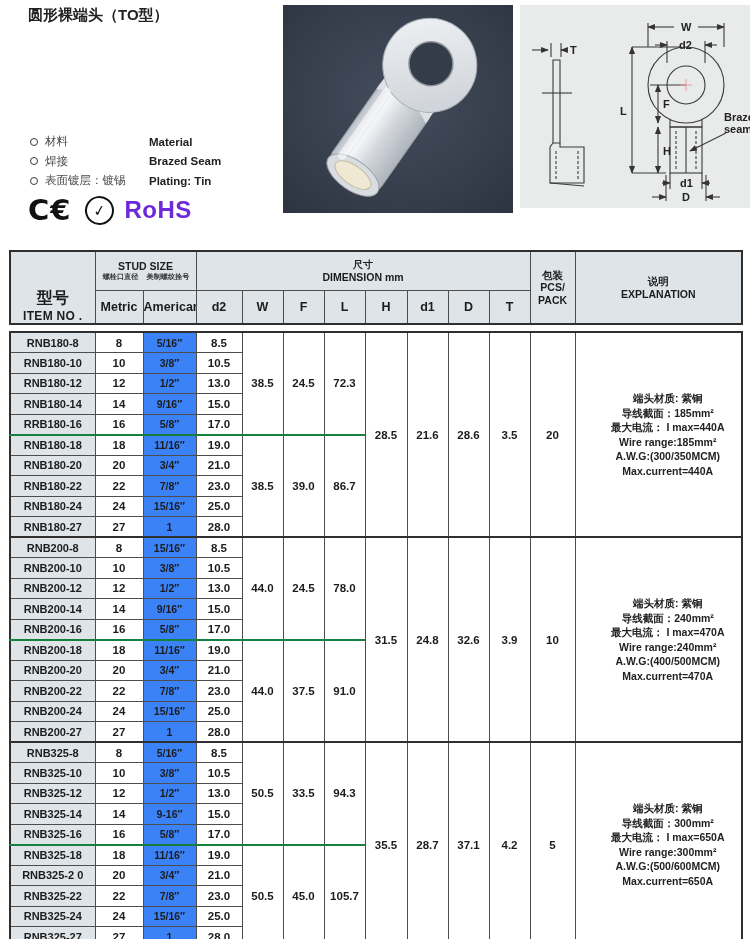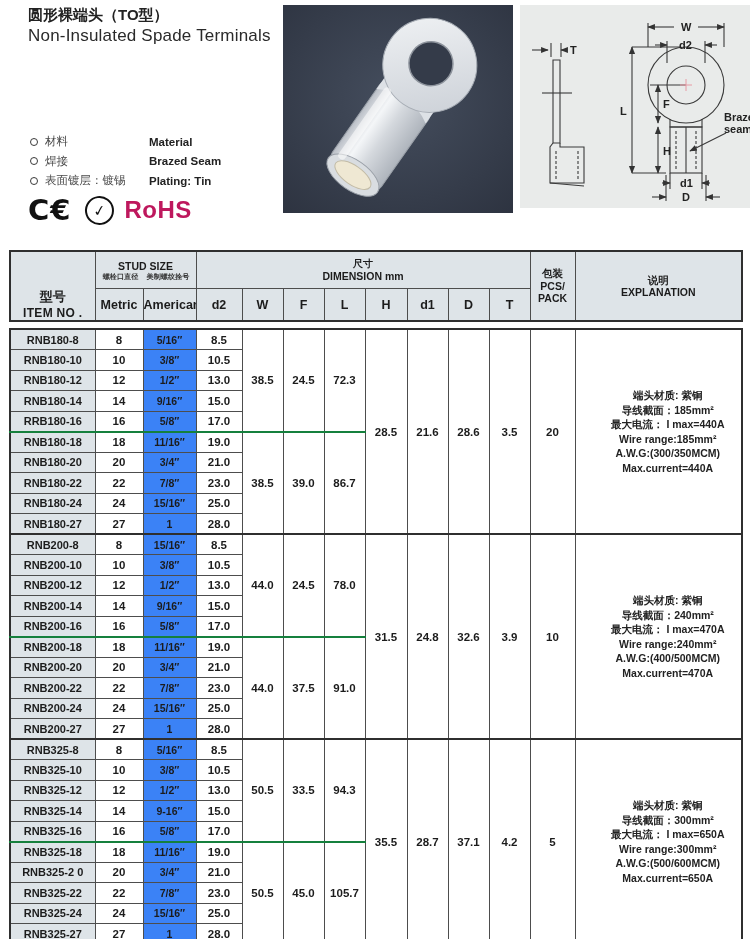--- a/index.html
+++ b/index.html
@@ -18,34 +18,34 @@
   .bullet{width:6px;height:6px;border:1.6px solid #3a3a3a;border-radius:50%;
     display:inline-block;margin-right:7px;flex:0 0 auto;}
   .mat-zh{width:104px;color:#4a4a4a;}
   .mat-en{font-weight:bold;color:#222;}
   .certs{position:absolute;left:10px;top:193px;display:flex;align-items:center;}
   .ce-mark{font-size:29px;font-weight:bold;color:#111;letter-spacing:1px;
     font-family:"DejaVu Sans",sans-serif;}
   .rohs-circle{width:25px;height:25px;border:2.5px solid #111;border-radius:50%;
     margin-left:14px;display:flex;align-items:center;justify-content:center;
     font-size:15px;font-weight:bold;color:#111;transform:rotate(-8deg);}
-  .rohs-label{font-size:24px;font-weight:bold;color:#be185d;margin-left:10px;
+  .rohs-label{font-size:24px;font-weight:bold;color:#6d28d9;margin-left:10px;
     letter-spacing:.5px;}
   .photo-box{position:absolute;left:265px;top:5px;width:230px;height:208px;overflow:hidden;}
   .diagram-box{position:absolute;left:502px;top:5px;width:246px;height:203px;
     background:#e9ebea;}
   
   .table-wrap{position:absolute;left:9px;top:250px;width:734px;}
   table.spec{border-collapse:collapse;table-layout:fixed;width:732px;
     border:2px solid #2f2f2f;}
   table.spec th,table.spec td{border:1px solid #4d4d4d;padding:0;text-align:center;
     vertical-align:middle;overflow:hidden;}
   table.spec th{background:#dee4e8;}
   .hdr-gap{height:6px;}
-  .h-item-zh{font-size:13px;font-weight:bold;margin-top:36px;}
+  .h-item-zh{font-size:16px;font-weight:bold;margin-top:36px;}
   .h-item-en{font-size:12px;font-weight:bold;letter-spacing:.3px;}
   .h-stud-title{font-size:10.5px;font-weight:bold;line-height:12px;}
   .h-stud-zh{font-size:7.5px;color:#333;display:flex;justify-content:space-around;
     line-height:9px;transform:scale(.95);}
   .h-dim-zh{font-size:10px;font-weight:bold;line-height:12px;}
   .h-dim-en{font-size:10.5px;font-weight:bold;line-height:12px;}
   .h-small{font-size:10.5px;font-weight:bold;line-height:12.5px;}
   .h2-cell{font-size:12.5px;font-weight:bold;height:27px;}
   td.c-item{background:#dee4e8;font-weight:bold;font-size:11px;}
   td.c-num{font-weight:bold;font-size:11.5px;background:#fff;}
@@ -57,21 +57,20 @@
   tr.group-top td{border-top:2px solid #15803d;}
   tbody.section{border-top:2px solid #2f2f2f;}
 </style>
 </head>
 <body>
 
 <div class="top-area">
 
   <div class="title-block">
     <div class="title-zh">圆形裸端头（TO型）</div>
-    <div class="title-en">Non-Insulated Spade Terminals</div>
   </div>
 
   <div class="materials">
     <div class="mat-row">
       <span class="bullet"></span>
       <span class="mat-zh">材料</span>
       <span class="mat-en">Material</span>
     </div>
     <div class="mat-row">
       <span class="bullet"></span>

